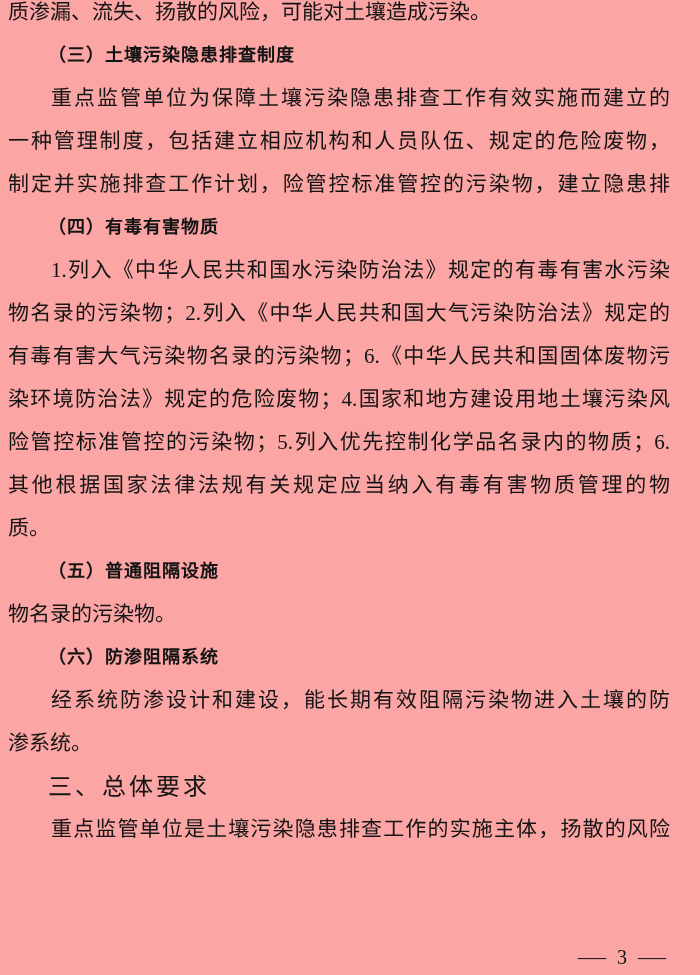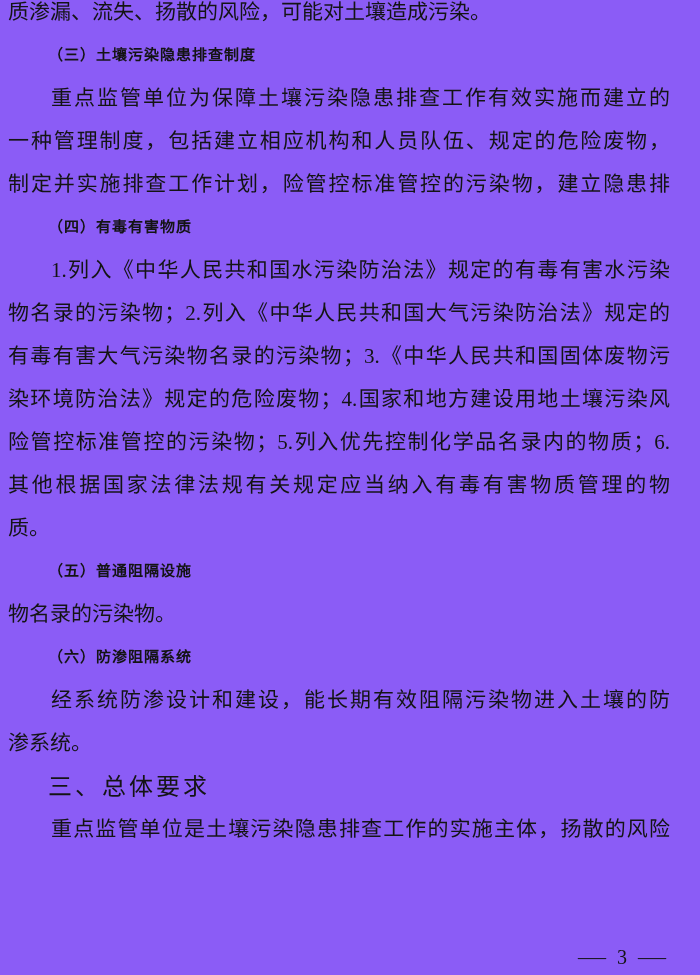--- a/index.html
+++ b/index.html
@@ -4,21 +4,21 @@
 <style>
   html, body {
     margin: 0;
     padding: 0;
     background: #ffffff;
   }
   .page {
     position: relative;
     width: 700px;
     height: 975px;
-    background: #8b5cf6;
+    background: #fca5a5;
     overflow: hidden;
     font-family: "Liberation Serif", "DejaVu Serif", serif;
     color: #141414;
   }
   .doc {
     padding-left: 8px;
     padding-right: 30px;
     margin-top: -9px;
   }
   .ln {
@@ -33,21 +33,21 @@
     text-align-last: justify;
     text-justify: inter-character;
   }
   .ind {
     text-indent: 43px;
     font-family: Liberation Serif, serif;
   }
   
   .hk {
     font-weight: 700;
-    font-size: 15px;
+    font-size: 18px;
     text-indent: 40px;
     letter-spacing: 1px;
   }
   
   .hh {
     font-family: "Liberation Sans", "DejaVu Sans", sans-serif;
     font-weight: 400;
     font-size: 24px;
     text-indent: 40px;
     letter-spacing: 3px;
@@ -79,21 +79,21 @@
     <div class="ln">质渗漏、流失、扬散的风险，可能对土壤造成污染。</div>
 
     <div class="ln hk">（三）土壤污染隐患排查制度</div>
     <div class="ln just ind">重点监管单位为保障土壤污染隐患排查工作有效实施而建立的</div>
     <div class="ln just">一种管理制度，包括建立相应机构和人员队伍、规定的危险废物，</div>
     <div class="ln just">制定并实施排查工作计划，险管控标准管控的污染物，建立隐患排</div>
 
     <div class="ln hk">（四）有毒有害物质</div>
     <div class="ln just ind">1.列入《中华人民共和国水污染防治法》规定的有毒有害水污染</div>
     <div class="ln just">物名录的污染物；2.列入《中华人民共和国大气污染防治法》规定的</div>
-    <div class="ln just">有毒有害大气污染物名录的污染物；3.《中华人民共和国固体废物污</div>
+    <div class="ln just">有毒有害大气污染物名录的污染物；6.《中华人民共和国固体废物污</div>
     <div class="ln just">染环境防治法》规定的危险废物；4.国家和地方建设用地土壤污染风</div>
     <div class="ln just">险管控标准管控的污染物；5.列入优先控制化学品名录内的物质；6.</div>
     <div class="ln just">其他根据国家法律法规有关规定应当纳入有毒有害物质管理的物</div>
     <div class="ln">质。</div>
 
     <div class="ln hk">（五）普通阻隔设施</div>
     <div class="ln">物名录的污染物。</div>
 
     <div class="ln hk">（六）防渗阻隔系统</div>
     <div class="ln just ind">经系统防渗设计和建设，能长期有效阻隔污染物进入土壤的防</div>

